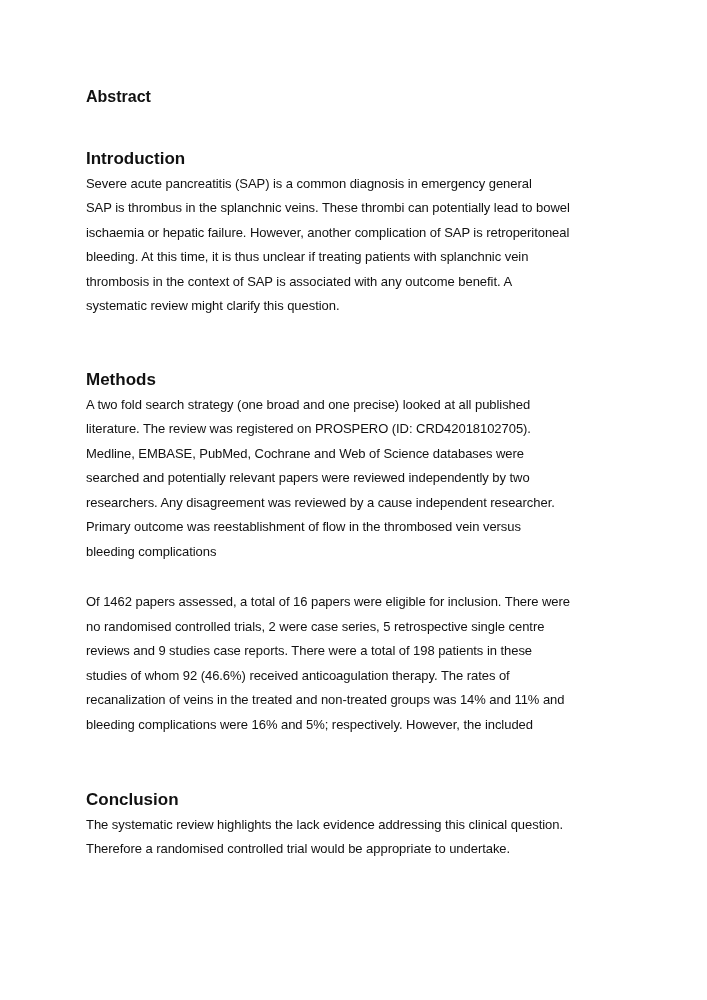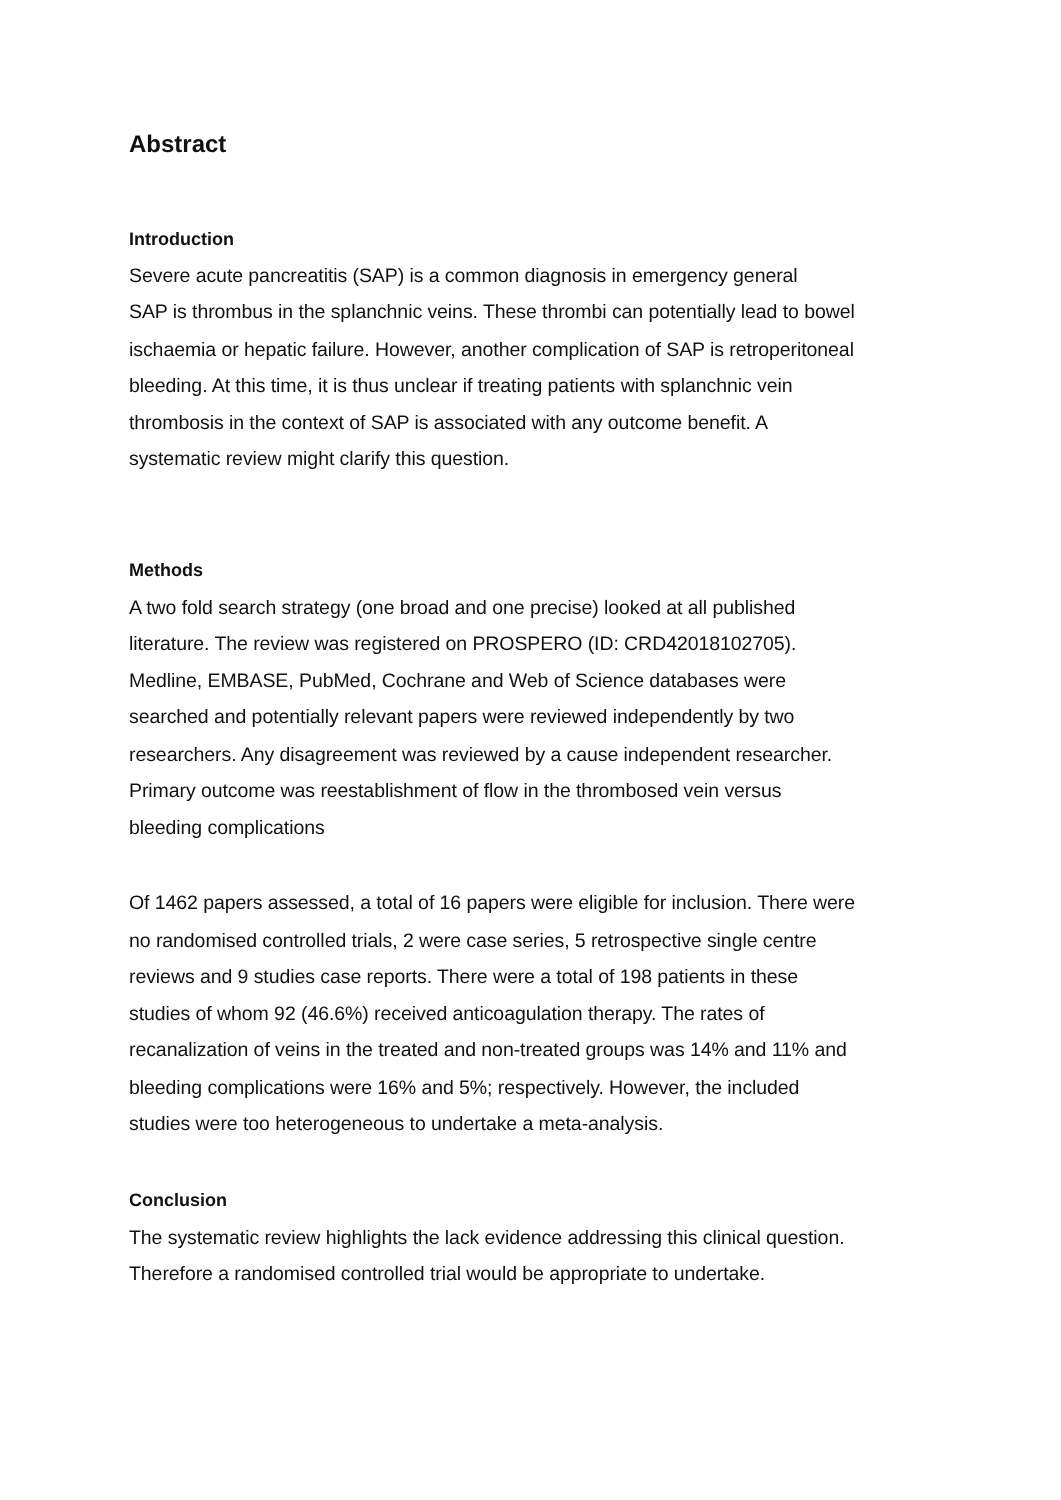--- a/index.html
+++ b/index.html
@@ -31,21 +31,21 @@
       line-height: 24px;
       white-space: nowrap;
     }
     .section {
       position: absolute;
       left: 0;
       width: 560px;
     }
     .section h2 {
       margin: 0;
-      font-size: 12px;
+      font-size: 17px;
       font-weight: bold;
       line-height: 24.5px;
       height: 24.5px;
       white-space: nowrap;
     }
     .section .line {
       font-size: 13px;
       line-height: 24.5px;
       height: 24.5px;
       white-space: nowrap;
@@ -83,21 +83,20 @@
     <div class="line">bleeding complications</div>
   </div>
 
   <div class="section" id="sec-results">
     <div class="line">Of 1462 papers assessed, a total of 16 papers were eligible for inclusion. There were</div>
     <div class="line">no randomised controlled trials, 2 were case series, 5 retrospective single centre</div>
     <div class="line">reviews and 9 studies case reports. There were a total of 198 patients in these</div>
     <div class="line">studies of whom 92 (46.6%) received anticoagulation therapy. The rates of</div>
     <div class="line">recanalization of veins in the treated and non-treated groups was 14% and 11% and</div>
     <div class="line">bleeding complications were 16% and 5%; respectively. However, the included</div>
-    <div class="line">studies were too heterogeneous to undertake a meta-analysis.</div>
   </div>
 
   <div class="section" id="sec-conclusion">
     <h2>Conclusion</h2>
     <div class="line">The systematic review highlights the lack evidence addressing this clinical question.</div>
     <div class="line">Therefore a randomised controlled trial would be appropriate to undertake.</div>
   </div>
 </div>
 
 </body></html>

